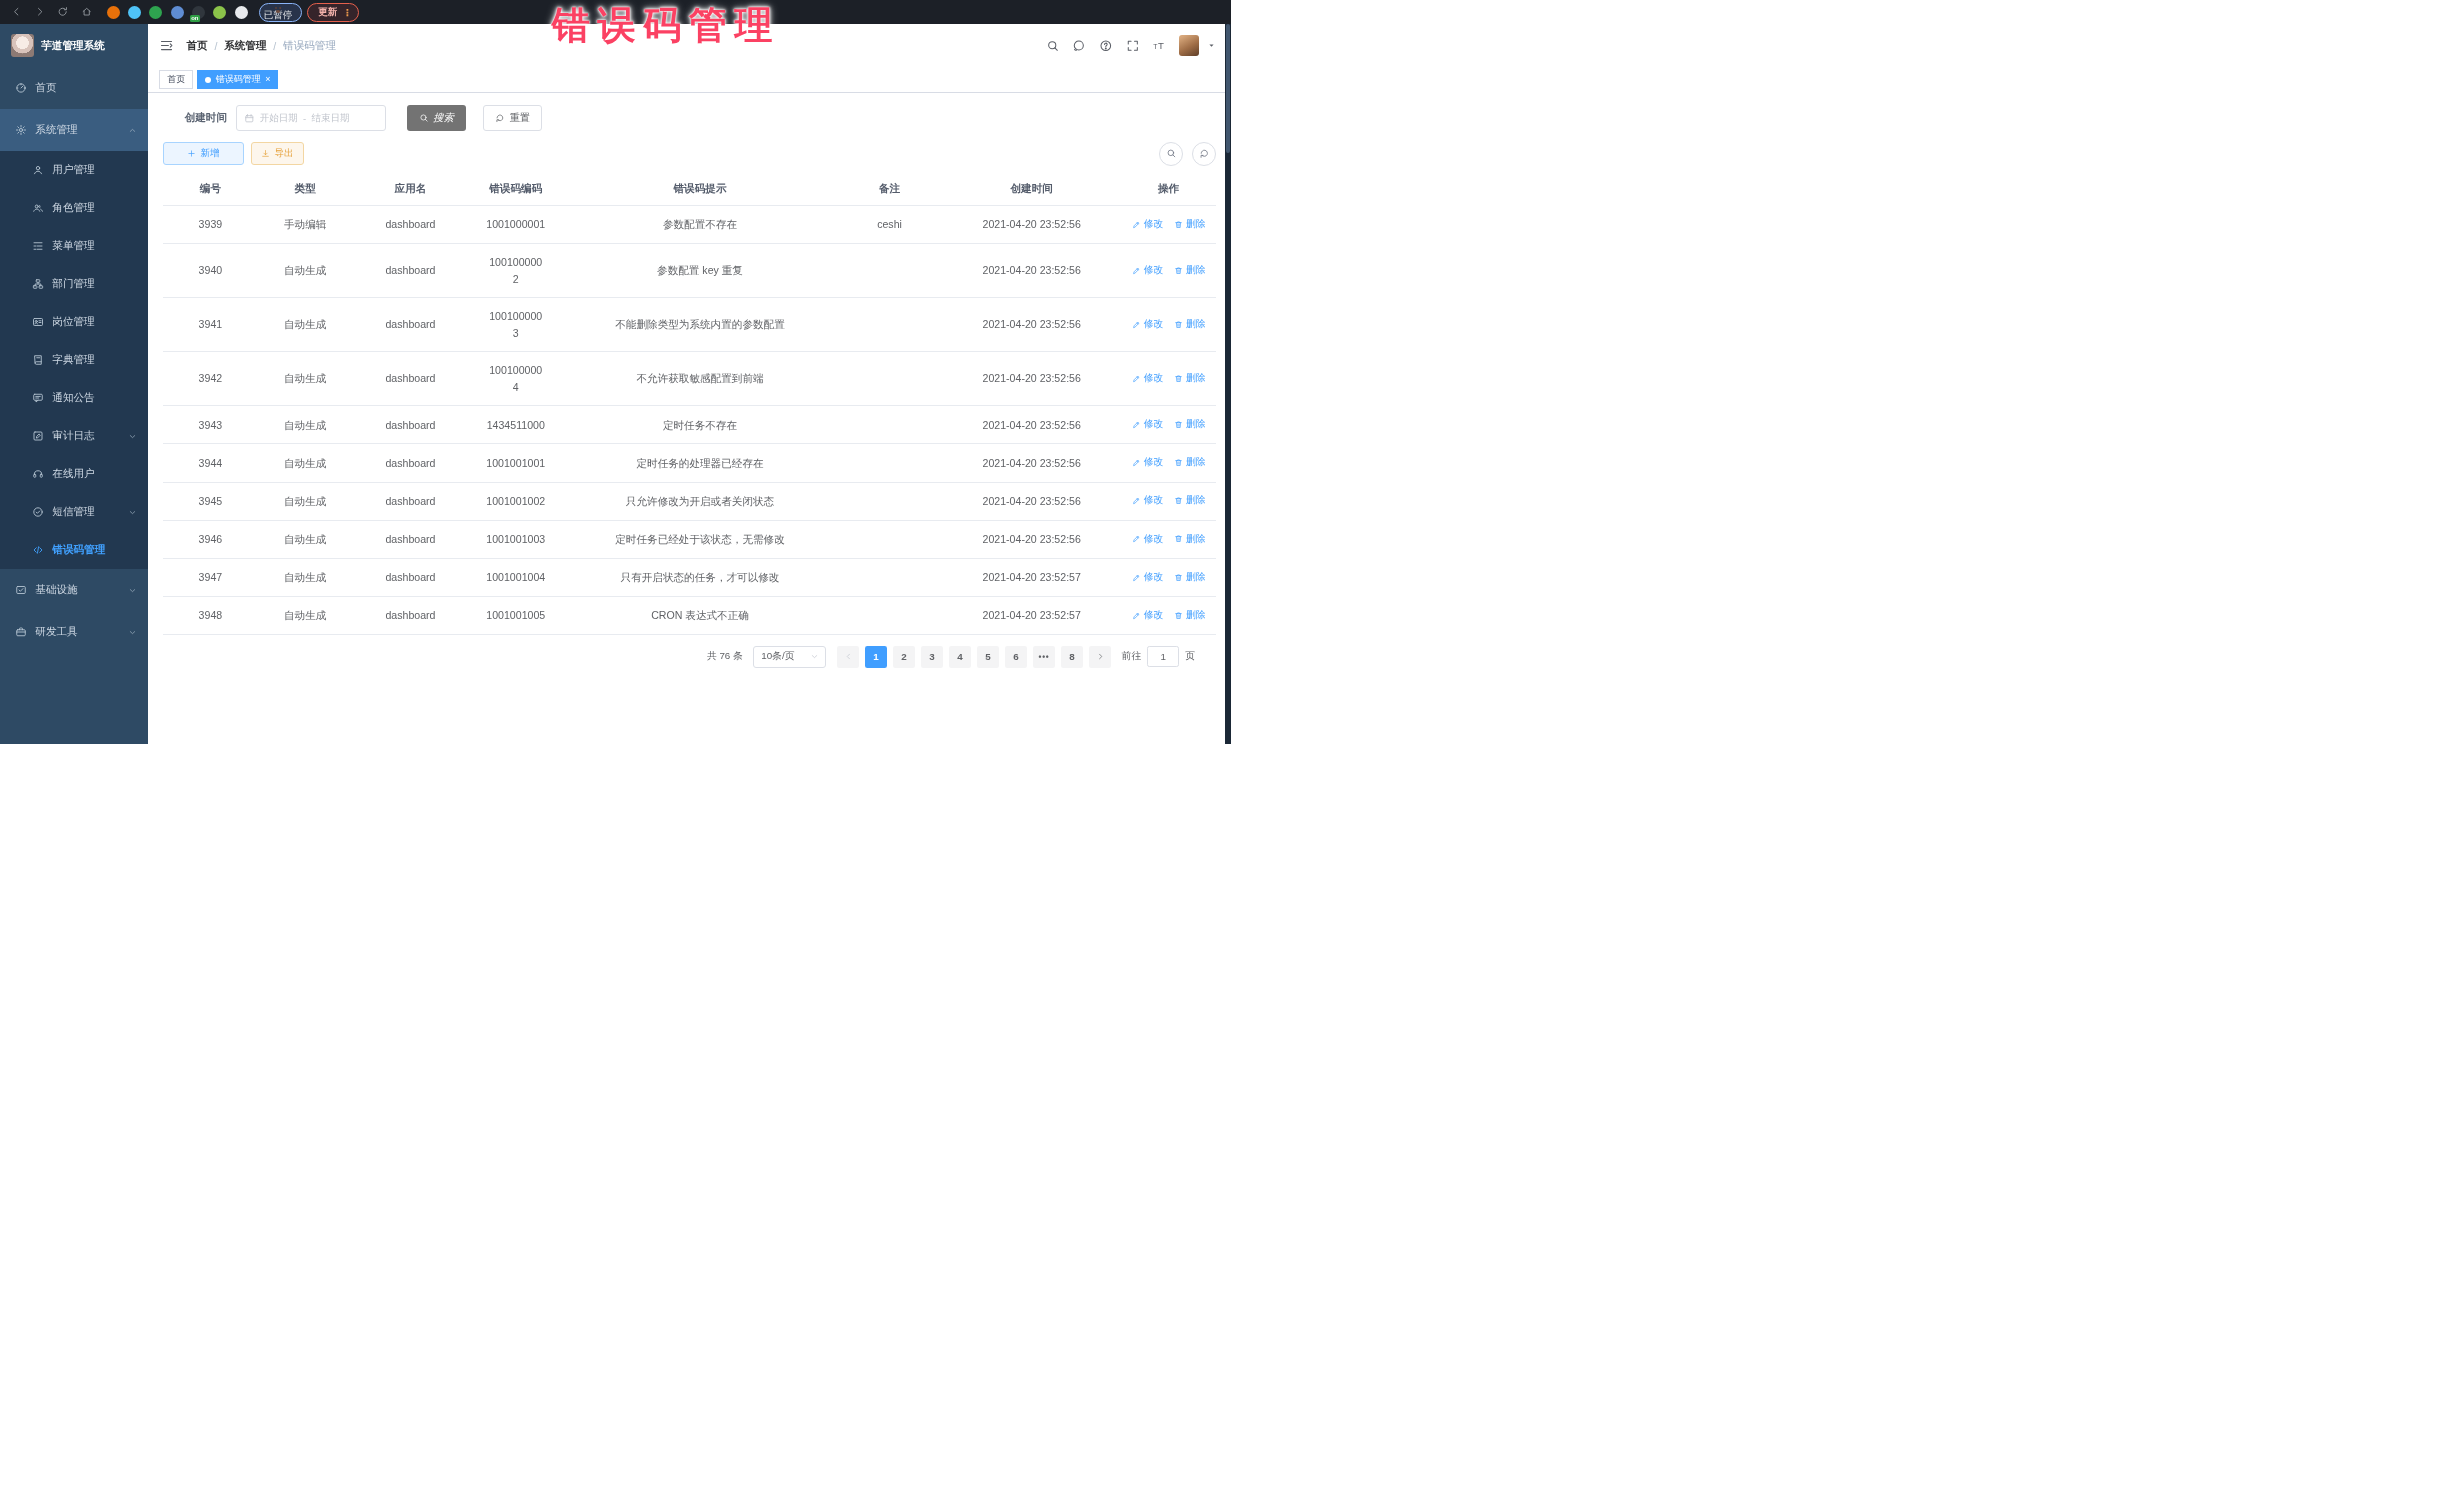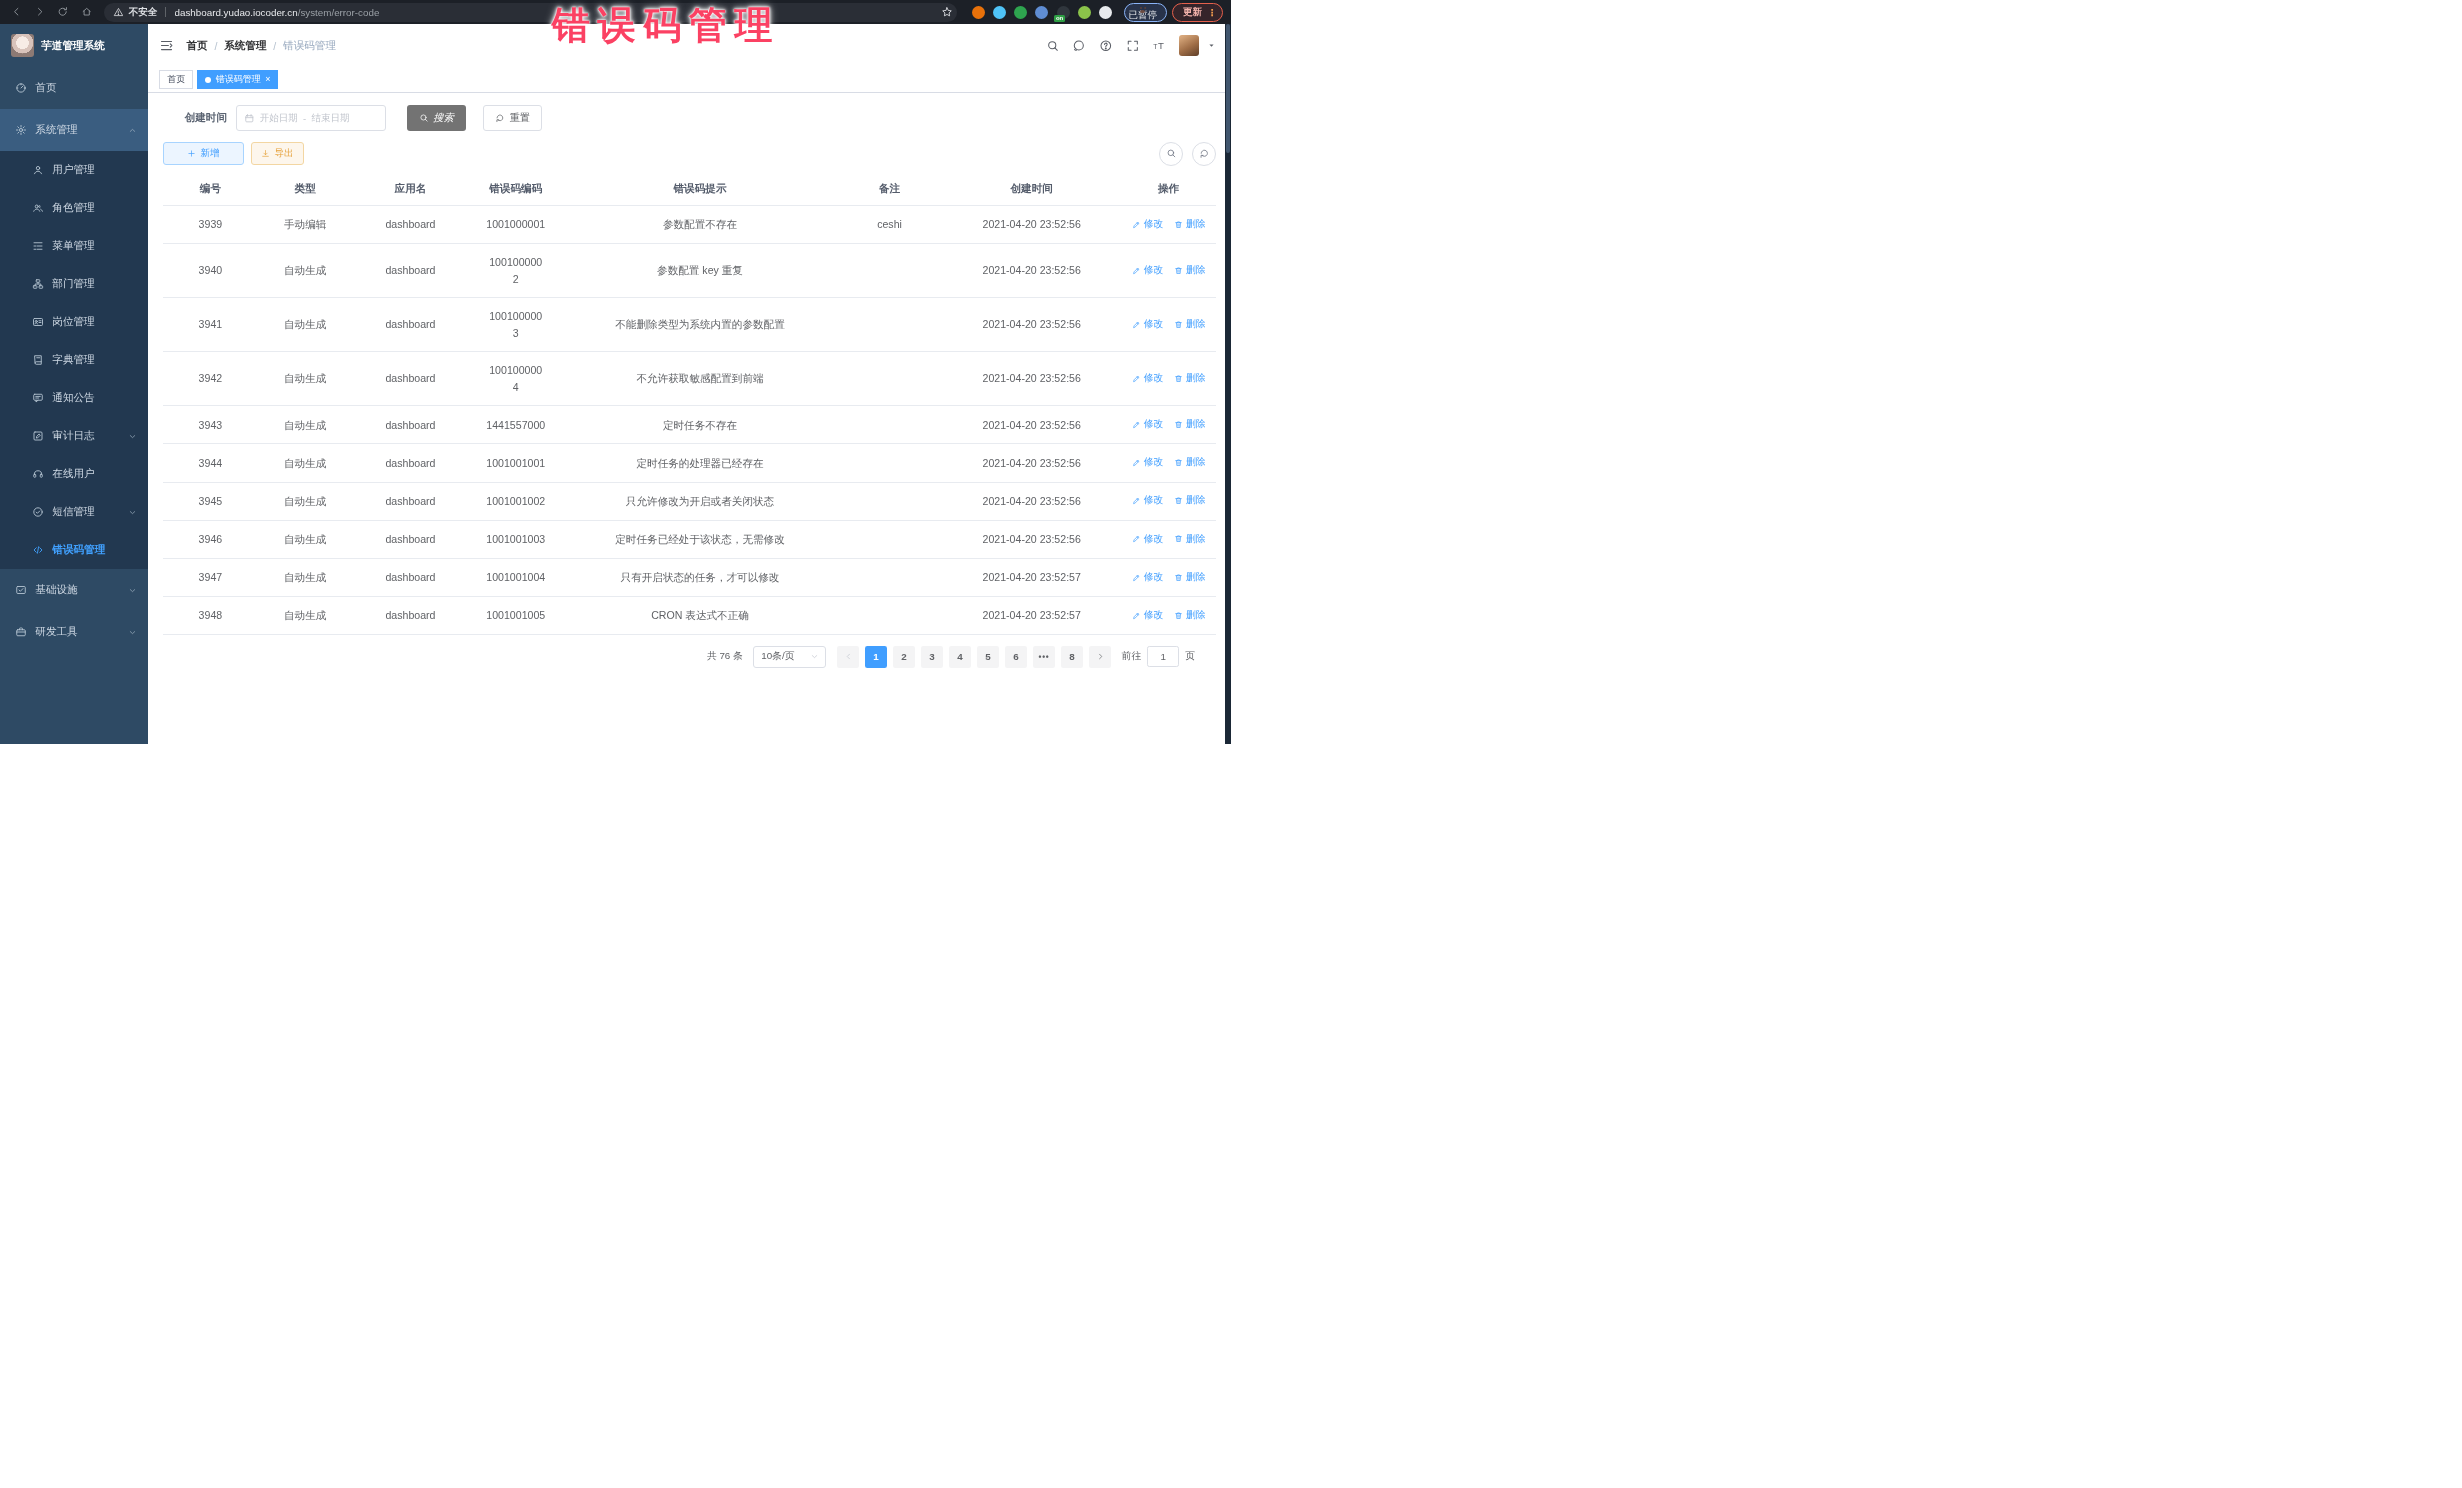--- a/index.html
+++ b/index.html
@@ -146,39 +146,20 @@
         </span>
       </span>
     <span class="bnav ih">
         <span class="ih s15">
           <svg viewBox="0 0 24 24" fill="none" stroke="currentColor" stroke-width="1.8" stroke-linecap="round" stroke-linejoin="round">
             <path d="M4.5 11.5L12 5l7.5 6.5"></path>
             <path d="M6.5 10.5V19h11v-8.5"></path>
           </svg>
         </span>
       </span>
-    <div class="addr">
-      <span class="sec">
-        <span class="ih s14">
-            <svg viewBox="0 0 24 24" fill="none" stroke="currentColor" stroke-width="1.8" stroke-linecap="round" stroke-linejoin="round">
-              <path d="M12 4L2.8 19.5h18.4z"></path>
-              <path d="M12 9.5v4.5"></path>
-              <circle cx="12" cy="16.8" r="0.7" fill="currentColor"></circle>
-            </svg>
-          </span>
-        <span>不安全</span>
-      </span>
-      <span class="addr-sep"></span>
-      <span class="url"><span>dashboard.yudao.iocoder.cn</span><span class="path">/system/error-code</span></span>
-      <span class="ih s16 star">
-          <svg viewBox="0 0 24 24" fill="none" stroke="currentColor" stroke-width="1.8" stroke-linecap="round" stroke-linejoin="round">
-            <path d="M12 3.5l2.6 5.4 5.9.8-4.3 4.1 1 5.9L12 16.9l-5.2 2.8 1-5.9-4.3-4.1 5.9-.8z"></path>
-          </svg>
-        </span>
-    </div>
     <div class="exts" id="exts">
         <span class="ext" style="background: rgb(232, 113, 10);"></span>
         <span class="ext" style="background: rgb(79, 195, 247);"></span>
         <span class="ext" style="background: rgb(46, 164, 79);"></span>
         <span class="ext" style="background: rgb(95, 141, 211);"></span>
         <span class="ext" style="background: rgb(48, 54, 61);">
           <span class="ext-badge">on</span>
         </span>
         <span class="ext" style="background: rgb(139, 195, 74);"></span>
         <span class="ext" style="background: rgb(232, 234, 237);"></span>
@@ -636,21 +617,21 @@
                         <path d="M10.3 10.8v5.8M13.7 10.8v5.8"></path>
                       </svg>
                     </span>
                     <span>删除</span>
                   </span></td>
               </tr>
               <tr>
                 <td>3943</td>
                 <td>自动生成</td>
                 <td>dashboard</td>
-                <td>1441557000</td>
+                <td>1434511000</td>
                 <td>定时任务不存在</td>
                 <td></td>
                 <td>2021-04-20 23:52:56</td>
                 <td><span class="op-link">
                     <span class="op-ic">
                       <svg viewBox="0 0 24 24" fill="none" stroke="currentColor" stroke-width="1.8" stroke-linecap="round" stroke-linejoin="round">
                         <path d="M4.5 19.5l1-4 10-10 3 3-10 10z"></path>
                         <path d="M13.3 7.7l3 3"></path>
                       </svg>
                     </span>

